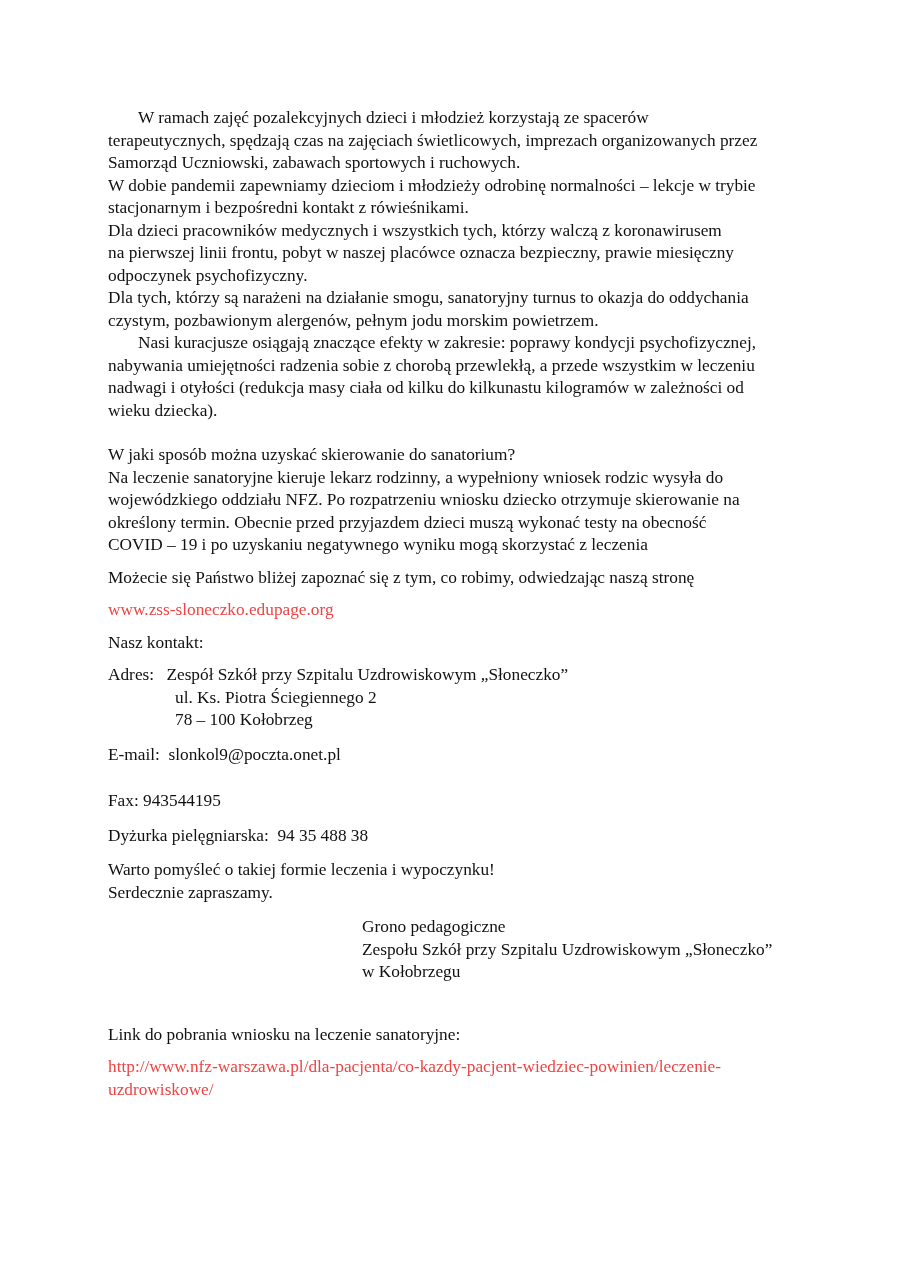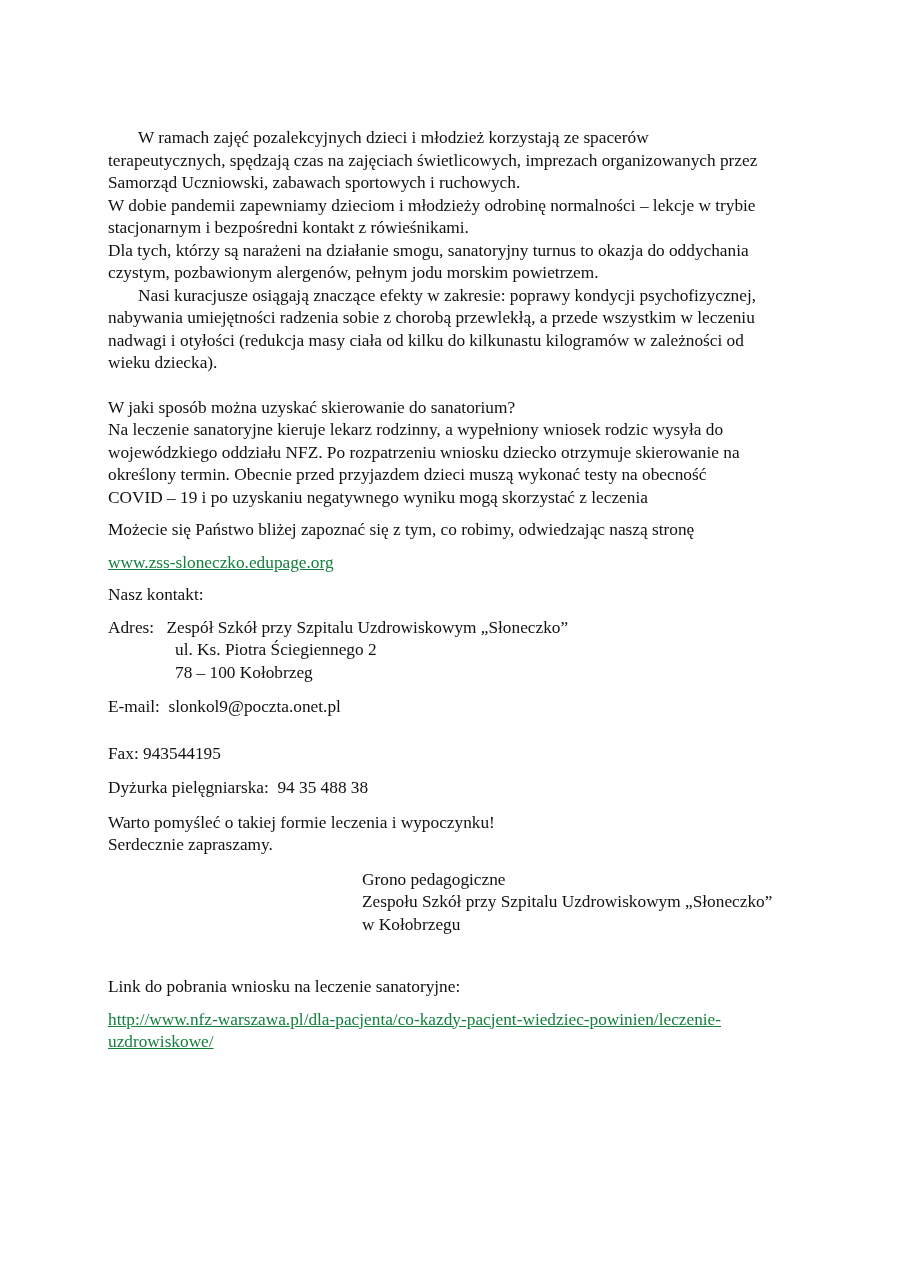--- a/index.html
+++ b/index.html
@@ -1,42 +1,47 @@
 <!DOCTYPE html>
 <html><head>
 <meta charset="utf-8">
 <style>
   html, body { margin: 0; padding: 0; background: #ffffff; }
   body { width: 900px; height: 1272px; position: relative; overflow: hidden;
          font-family: "Liberation Serif", serif; color: #111; font-size: 17.3px; }
-  .page { position: absolute; left: 108px; top: 107px; width: 690px; margin-top: 20px; }
+  .page { position: absolute; left: 108px; top: 107px; width: 690px; }
   .line { line-height: 22.5px; white-space: nowrap; }
   .indent { padding-left: 30px; }
   .bold { font-weight: normal; }
-  .link { color: #15803d; text-decoration: underline; }
+  .link { color: #ef4444; }
   .gap-s { height: 10px; }
   .gap-m { height: 12px; }
   .gap-l { height: 22px; }
   .addr-cont { padding-left: 67px; }
   .sig { padding-left: 254px; }
   .label-space { display: inline-block; width: 8px; }
 </style>
 </head>
 <body>
 
 <div class="page">
 
   <div>
     <div class="line indent">W ramach zajęć pozalekcyjnych dzieci i młodzież korzystają ze spacerów</div>
     <div class="line">terapeutycznych, spędzają czas na zajęciach świetlicowych, imprezach organizowanych przez</div>
     <div class="line">Samorząd Uczniowski, zabawach sportowych i ruchowych.</div>
   </div>
   <div>
     <div class="line">W dobie pandemii zapewniamy dzieciom i młodzieży odrobinę normalności – lekcje w trybie</div>
     <div class="line">stacjonarnym i bezpośredni kontakt z rówieśnikami.</div>
+  </div>
+  <div>
+    <div class="line">Dla dzieci pracowników medycznych i wszystkich tych, którzy walczą z koronawirusem</div>
+    <div class="line">na pierwszej linii frontu, pobyt w naszej placówce oznacza bezpieczny, prawie miesięczny</div>
+    <div class="line">odpoczynek psychofizyczny.</div>
   </div>
   <div>
     <div class="line">Dla tych, którzy są narażeni na działanie smogu, sanatoryjny turnus to okazja do oddychania</div>
     <div class="line">czystym, pozbawionym alergenów, pełnym jodu morskim powietrzem.</div>
   </div>
   <div>
     <div class="line indent">Nasi kuracjusze osiągają znaczące efekty w zakresie: poprawy kondycji psychofizycznej,</div>
     <div class="line">nabywania umiejętności radzenia sobie z chorobą przewlekłą, a przede wszystkim w leczeniu</div>
     <div class="line">nadwagi i otyłości (redukcja masy ciała od kilku do kilkunastu kilogramów w zależności od</div>
     <div class="line">wieku dziecka).</div>

